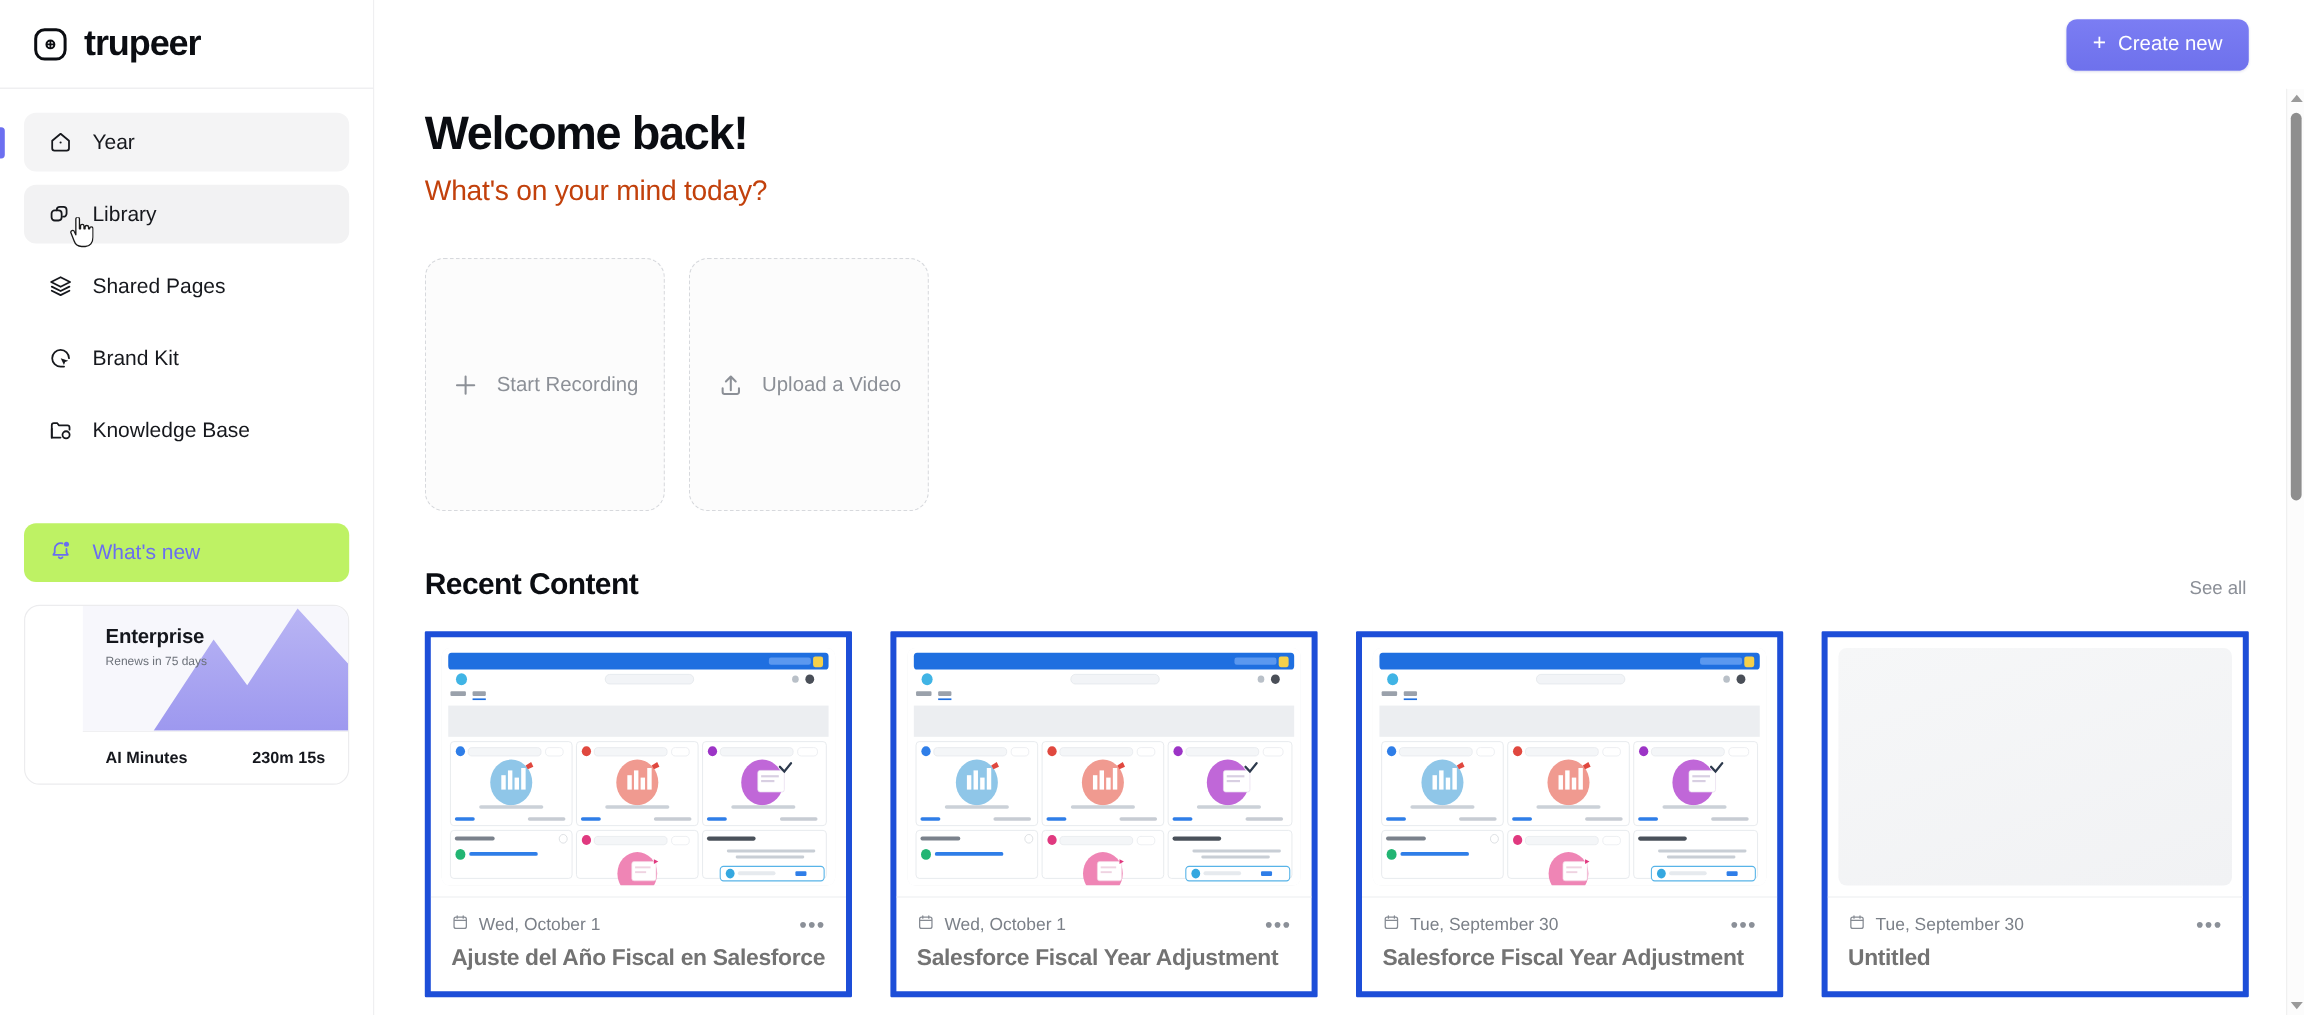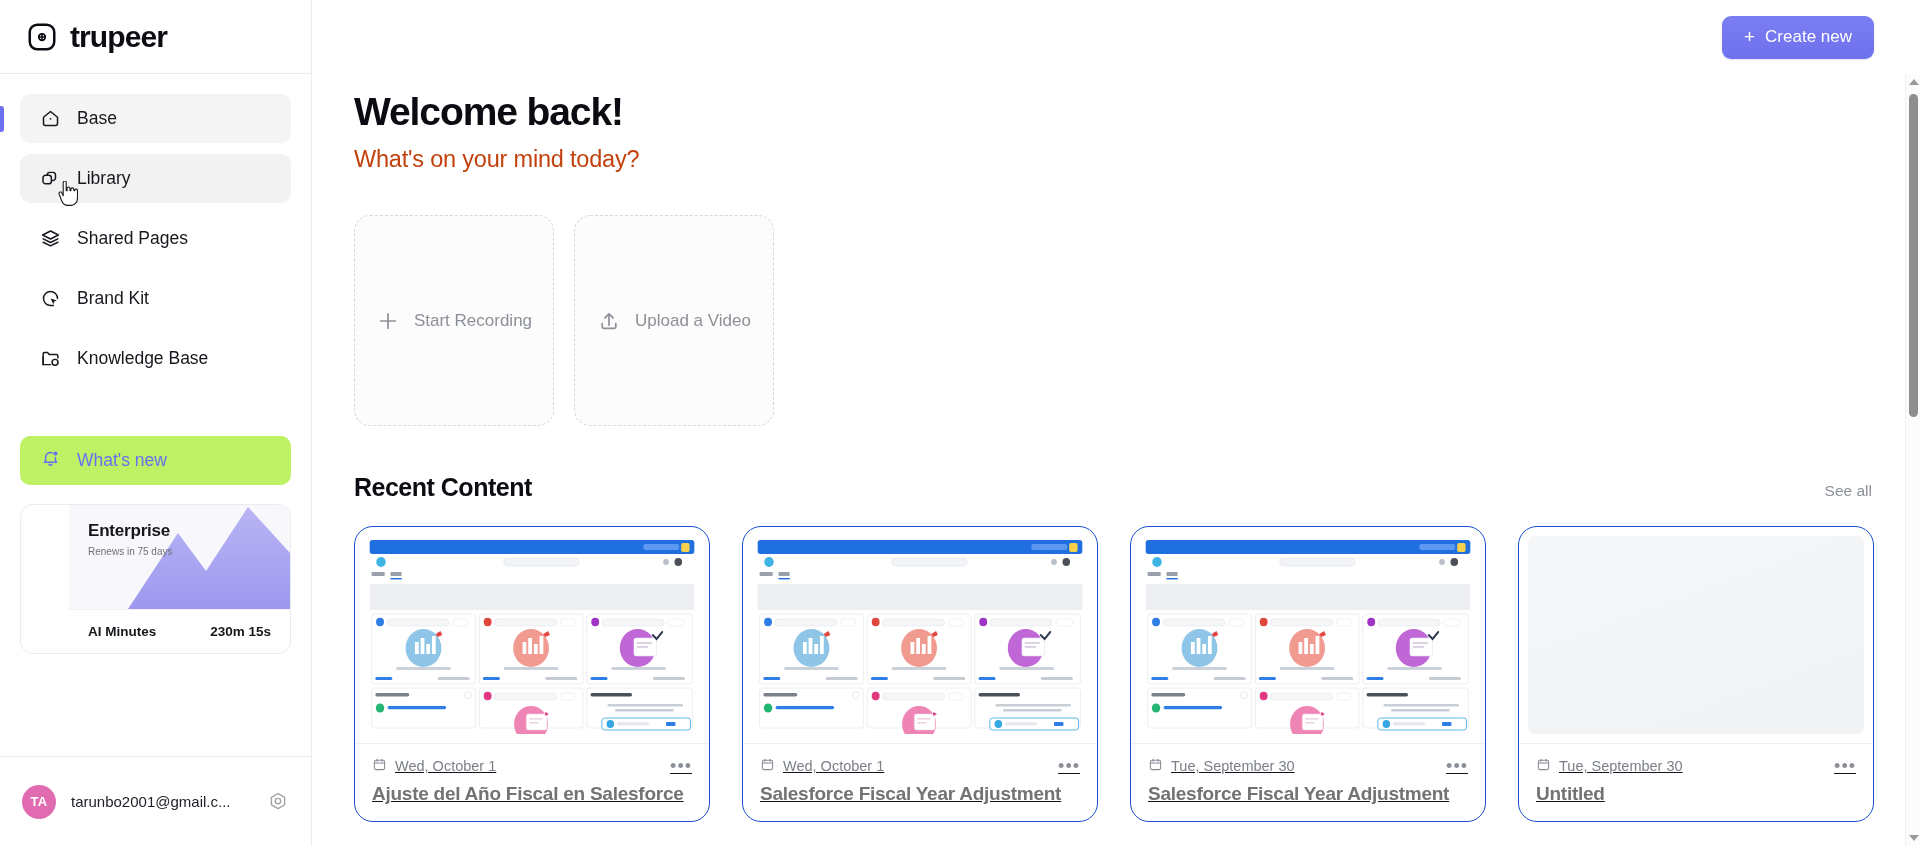--- a/index.html
+++ b/index.html
@@ -184,26 +184,25 @@
   .section-title { font-size: 25px; font-weight: 700; letter-spacing: -0.5px; color: #0b0d12; }
   .see-all { font-size: 15.5px; color: #8b8f97; cursor: pointer; }
 
   .cards {
     margin-top: 24px; margin-left: 8px;
     display: grid;
     grid-template-columns: repeat(4, 356px);
     gap: 32px;
   }
   .card {
-    border: 1px solid #1d4ed8;
-    border-radius: 19px;
+    border: 5px solid #1d4ed8;
+    border-radius: 1px;
     background: #fff;
     overflow: hidden;
     cursor: pointer;
-    text-decoration: underline;
   }
   .thumb {
     height: 198px;
     margin: 9px 9px 0 9px;
     border-radius: 7px;
     background: #f3f4f6;
     overflow: hidden;
     position: relative;
   }
   .thumb.blank { background: linear-gradient(160deg,#f6f7f8 0%,#f1f2f4 100%); }
@@ -266,21 +265,21 @@
 
     <nav class="nav">
 
       <div class="nav-item active">
         <span class="ico">
           <svg width="21" height="21" viewBox="0 0 24 24" fill="none">
             <path d="M4 10.6 12 4l8 6.6v7.2a2.2 2.2 0 0 1-2.2 2.2H6.2A2.2 2.2 0 0 1 4 17.8v-7.2Z" stroke="#16181d" stroke-width="1.7" stroke-linejoin="round"></path>
             <circle cx="12" cy="12.3" r="1" fill="#16181d"></circle>
           </svg>
         </span>
-        <span>Base</span>
+        <span>Year</span>
       </div>
 
       <div class="nav-item hovered">
         <span class="ico">
           <svg width="21" height="21" viewBox="0 0 24 24" fill="none">
             <rect x="3.4" y="8.4" width="9.6" height="9.6" rx="3" stroke="#16181d" stroke-width="1.7"></rect>
             <path d="M8.3 8.3V8a3 3 0 0 1 3-3h3.4a3 3 0 0 1 3 3v3.4a3 3 0 0 1-3 3h-.4" stroke="#16181d" stroke-width="1.7" stroke-linecap="round"></path>
           </svg>
         </span>
         <span>Library</span>
@@ -350,30 +349,20 @@
         </svg>
       </div>
       <div class="plan-bottom">
         <span class="k">AI Minutes</span>
         <span class="v">230m 15s</span>
       </div>
     </div>
 
     <div class="side-spacer"></div>
 
-    <div class="user-row">
-      <div class="avatar">TA</div>
-      <div class="user-email">tarunbo2001@gmail.c...</div>
-      <span class="user-gear">
-        <svg width="22" height="22" viewBox="0 0 24 24" fill="none">
-          <path d="M12 2.8l7.2 4.1v8.2L12 19.2 4.8 15.1V6.9L12 2.8Z" stroke="#55595f" stroke-width="1.5" stroke-linejoin="round"></path>
-          <circle cx="12" cy="11" r="3" stroke="#55595f" stroke-width="1.5"></circle>
-        </svg>
-      </span>
-    </div>
   </aside>
 
   <section class="main">
 
     <div class="topbar">
       <button class="create-btn">
         <span class="plus">+</span>
         <span>Create new</span>
       </button>
     </div>

